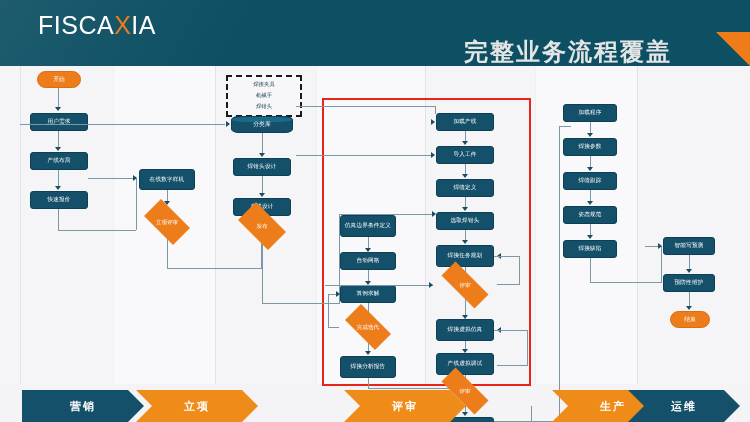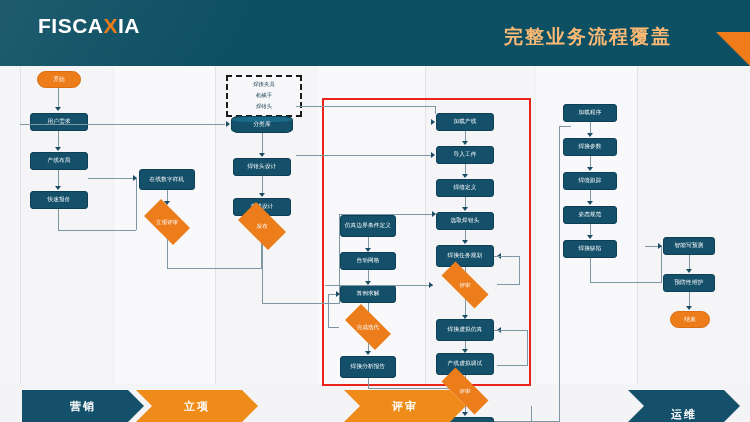--- a/index.html
+++ b/index.html
@@ -8,26 +8,26 @@
     font-family:"Liberation Sans","DejaVu Sans",sans-serif;
     background:#f2f2f4;
   }
   #app{position:relative;width:750px;height:422px;overflow:hidden;background:#f4f4f6;}
 
   
   .header{position:absolute;left:0;top:0;width:750px;height:66px;background:#0d4f63;overflow:hidden;}
   .hdr-sheen{position:absolute;left:0;top:0;width:330px;height:66px;
     background:linear-gradient(120deg,rgba(255,255,255,.07) 0%,rgba(255,255,255,0) 72%);}
   .logo{position:absolute;left:38px;top:12px;}
-  .logo-main{font-size:21px;font-weight:bold;letter-spacing:.5px;line-height:27px;color:#ffffff;}
+  .logo-main{font-size:25px;font-weight:normal;letter-spacing:.5px;line-height:27px;color:#ffffff;}
   .logo-main .x{color:#ef7c19;}
   .logo-sub{margin-top:1px;font-size:12px;letter-spacing:3px;color:#ffffff;line-height:15px;}
   .logo-sub .fly{color:#ef7c19;}
-  .hdr-title{position:absolute;right:78px;top:24px;font-size:19px;font-weight:bold;
-     letter-spacing:2px;color:#fdba74;}
+  .hdr-title{position:absolute;right:78px;top:36px;font-size:24px;font-weight:bold;
+     letter-spacing:2px;color:#e5e5e5;}
   .hdr-corner2{position:absolute;right:0;top:32px;width:0;height:0;
      border-left:34px solid transparent;border-top:34px solid #ef7c19;}
 
   
   .canvas{position:absolute;left:0;top:66px;width:750px;height:318px;background:#f5f5f7;}
   .lane-div{position:absolute;top:0;width:1px;height:318px;background:#e3e3e6;}
   .lane-shade{position:absolute;top:0;height:318px;background:rgba(255,255,255,.45);}
 
   
   .redbox{position:absolute;border:2px solid #e8241b;background:transparent;}
@@ -353,18 +353,21 @@
   <div class="stagebar">
     <div class="stage first" style="left:22px;width:122px;background:#14506a;">
         <span>营销</span>
       </div>
     <div class="stage" style="left:136px;width:122px;background:#ef8b18;">
         <span>立项</span>
       </div>
     <div class="stage" style="left:344px;width:122px;background:#ef8b18;">
         <span>评审</span>
       </div>
-    <div class="stage" style="left:628px;width:112px;background:#14506a;align-items:flex-end;">
+    <div class="stage" style="left:552px;width:122px;background:#ef8b18;">
+        <span>生产</span>
+      </div>
+    <div class="stage" style="left:628px;width:112px;background:#14506a;">
         <span>运维</span>
       </div>
   </div>
 
 </div>
 
 </body></html>

